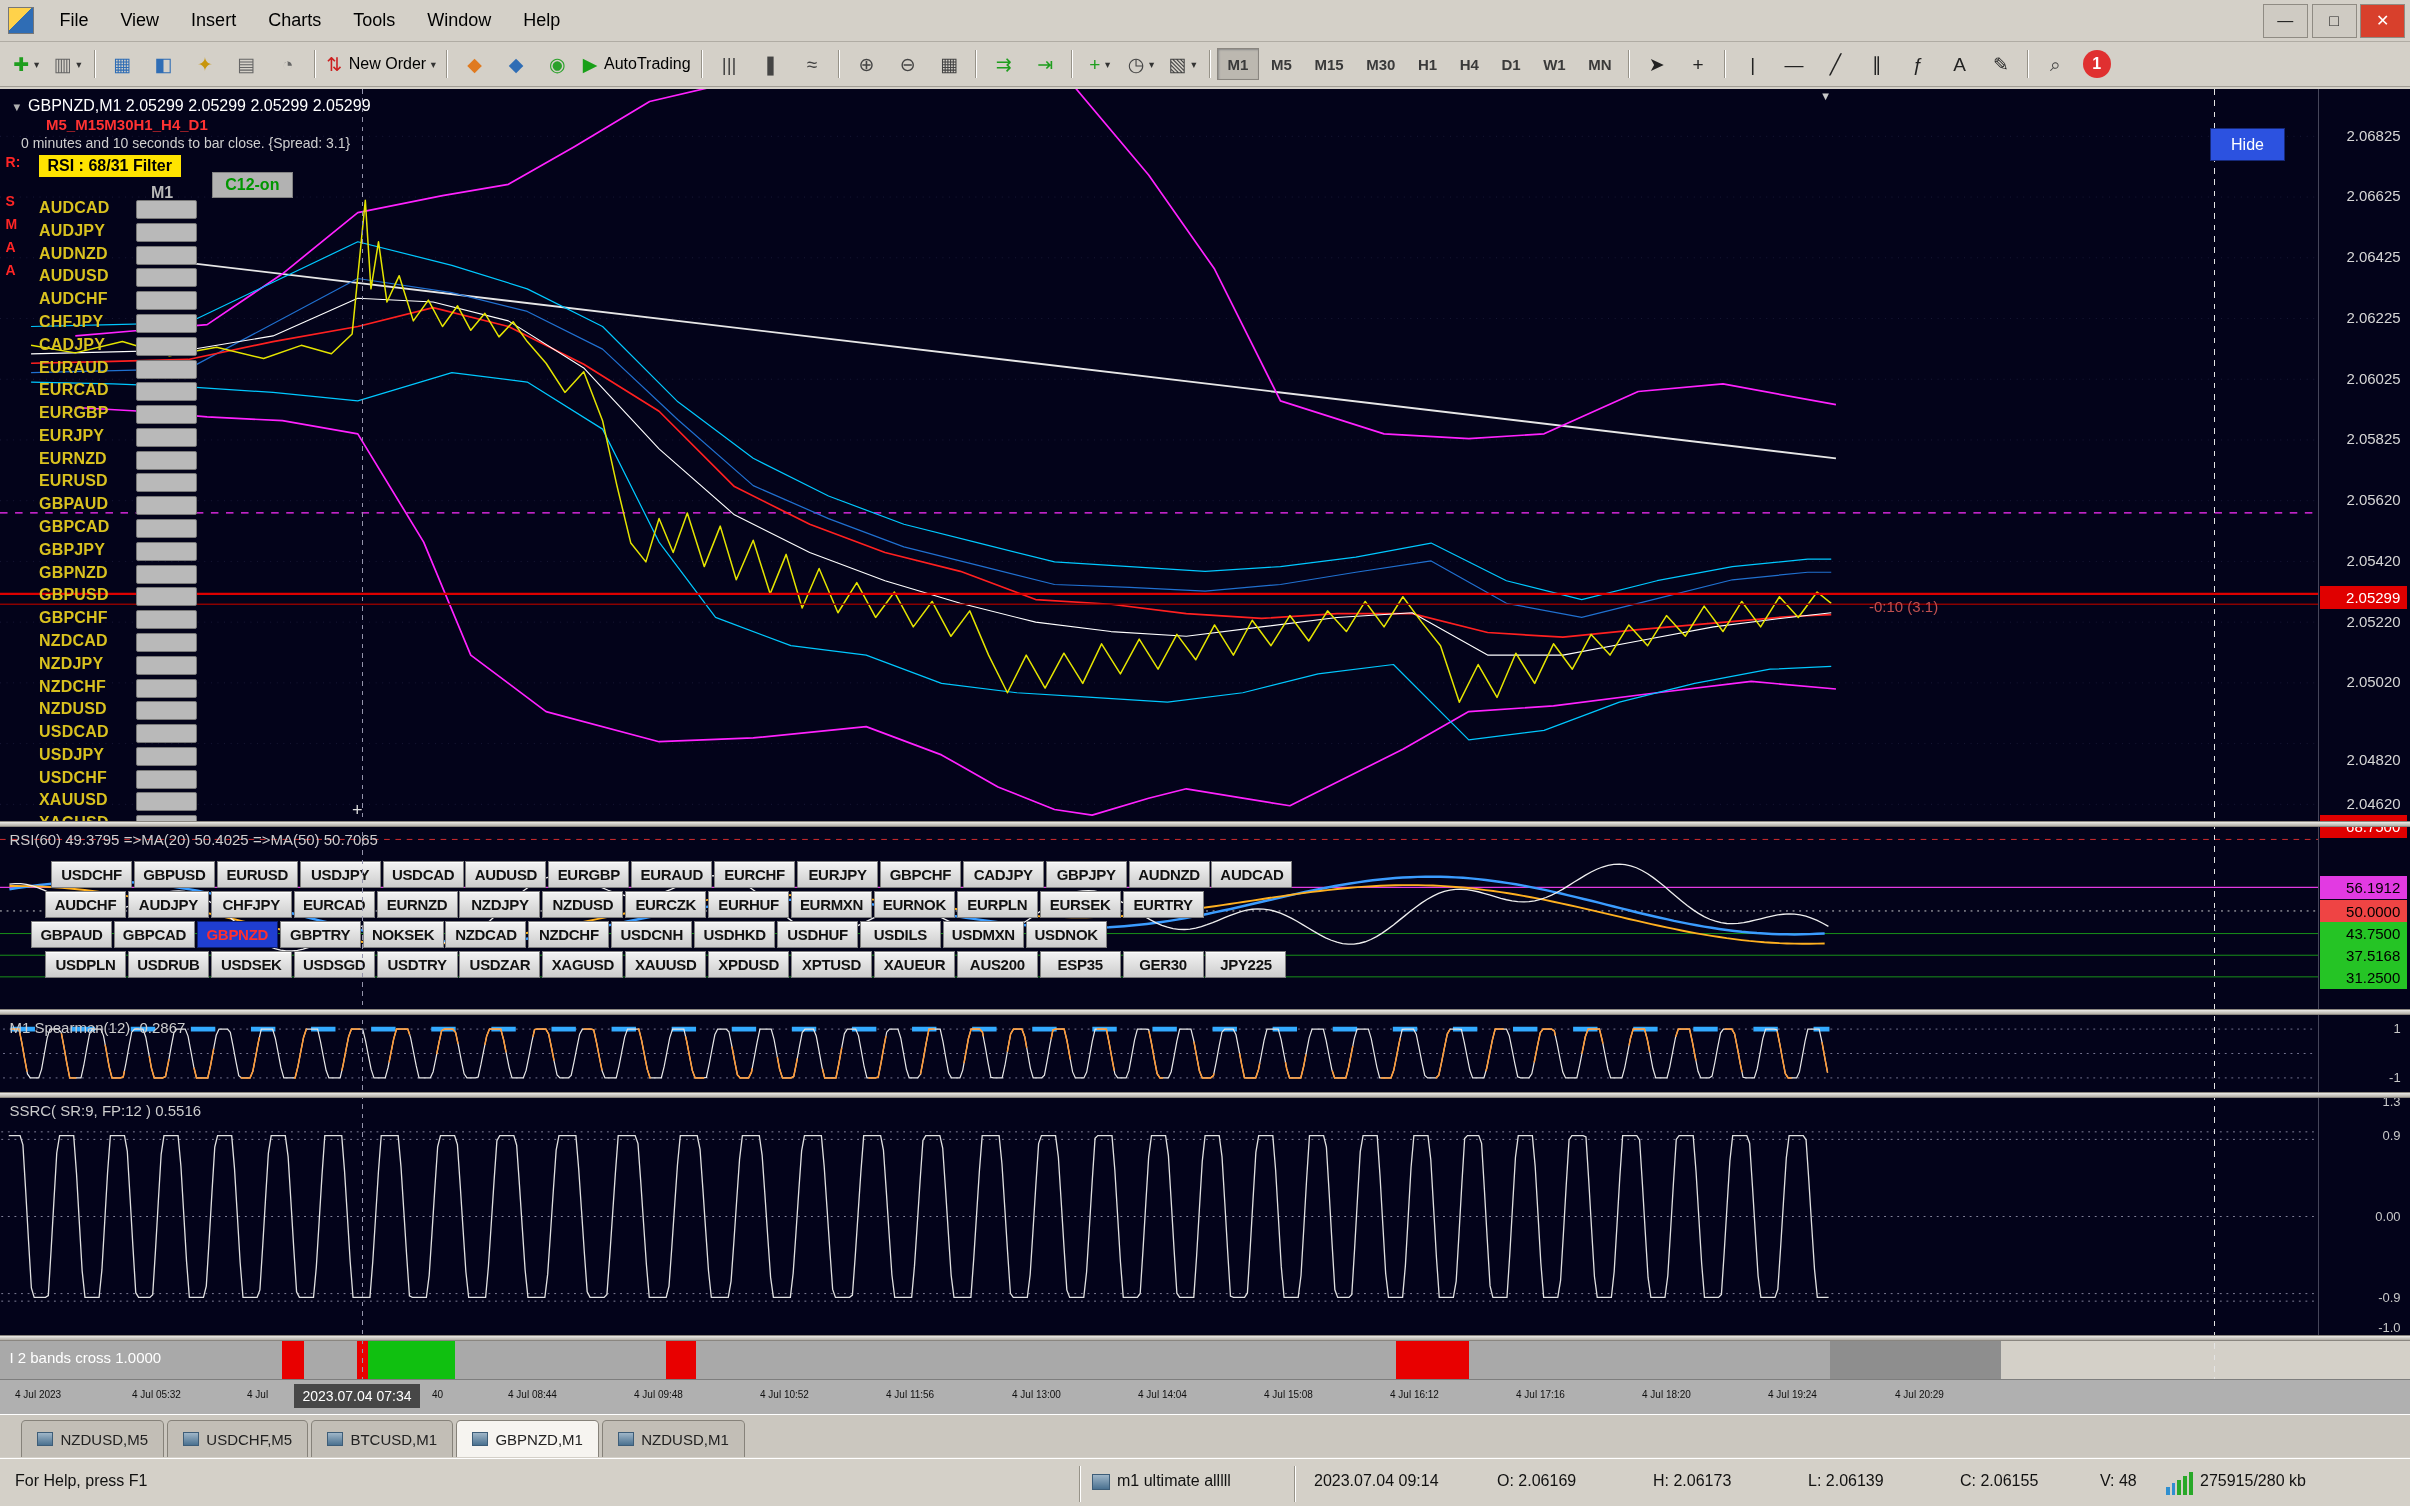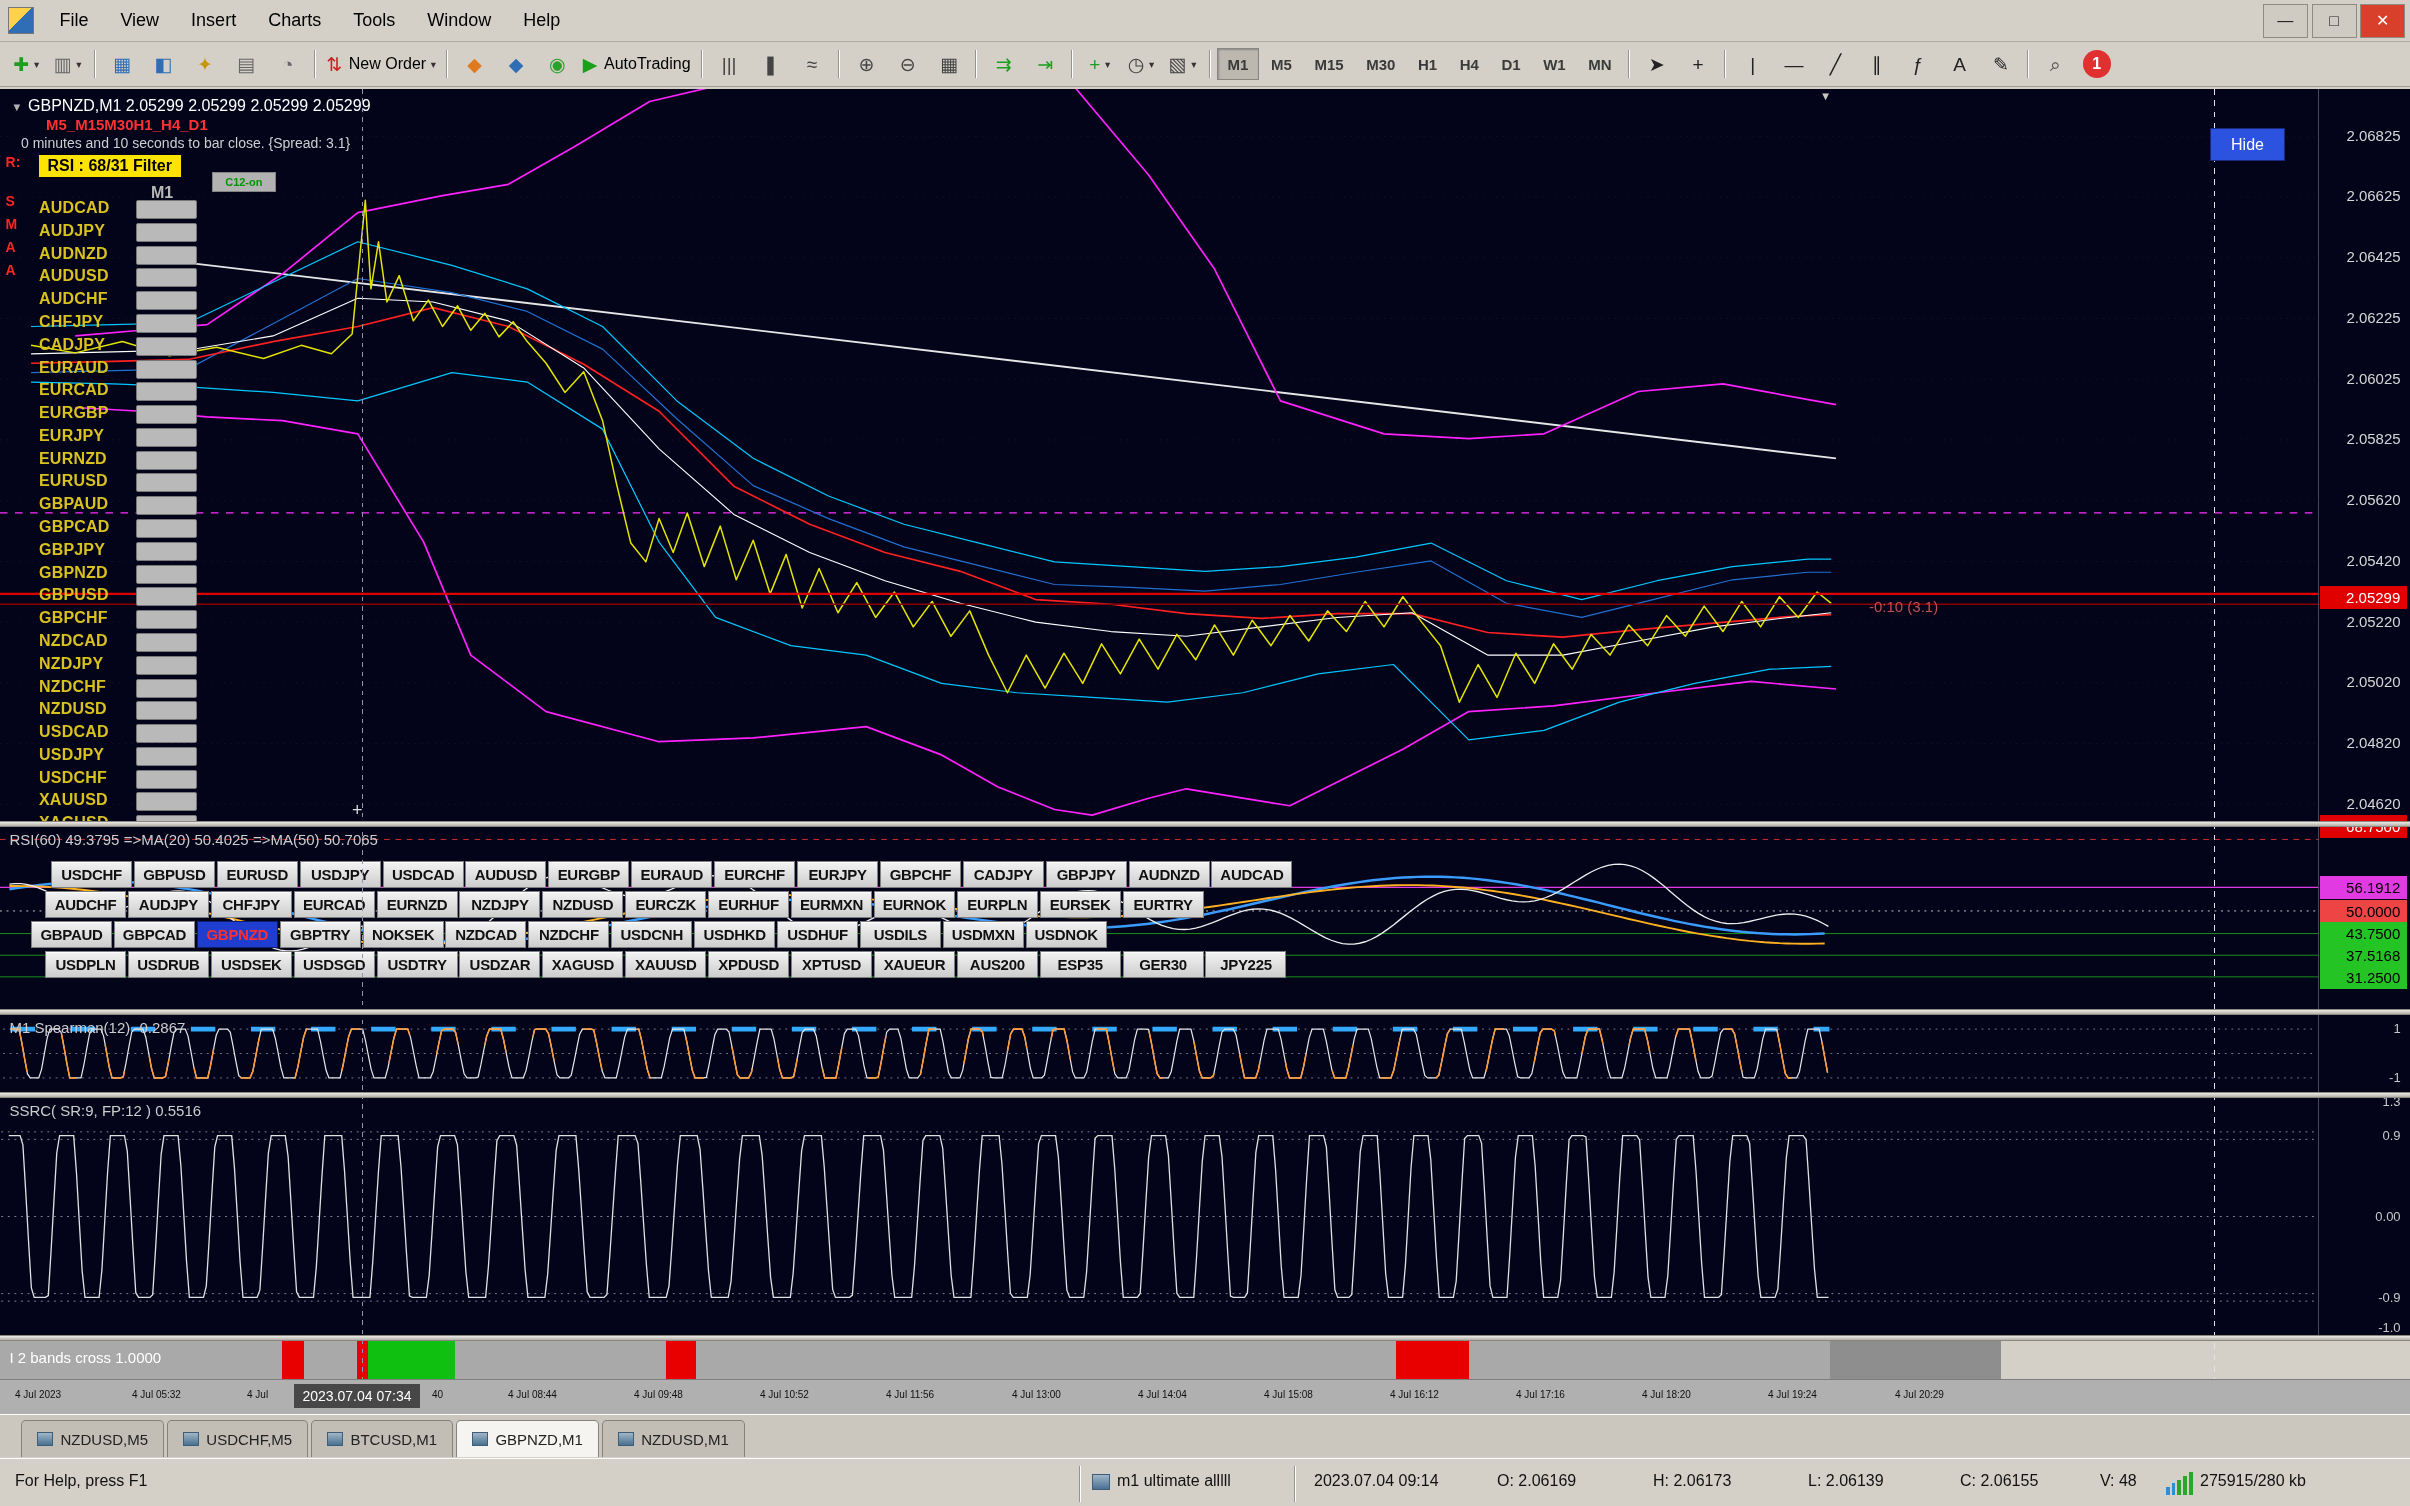--- a/index.html
+++ b/index.html
@@ -39,21 +39,21 @@
   .panel-header{position:absolute;left:9.4px;top:3.8px;font-size:15px;color:#cdcdcd;z-index:5;white-space:nowrap;}
   svg{position:absolute;left:0;top:0;}
   
   .ov{position:absolute;z-index:6;white-space:nowrap;}
   #quote-line{left:11.3px;top:7.5px;font-size:16px;color:#fff;}
   #collapse-tri{color:#b0b0b0;font-size:11.3px;margin-right:5.6px;}
   #tf-banner{left:46px;top:27px;font-size:15px;font-weight:700;color:#ff3232;}
   #countdown-line{left:21px;top:46px;font-size:14px;color:#cfcfcf;}
   #rsi-filter{left:39px;top:66px;background:#ffe400;color:#000;font-weight:700;font-size:16px;padding:1.9px 8.5px;}
   #col-head{left:151px;top:95px;color:#b8b8b8;font-weight:700;font-size:16px;}
-  #c12-box{left:212px;top:83px;background:#b2b2b2;color:#009600;font-weight:700;font-size:11px;padding:2.8px 12.2px;border:0.9px solid #838383;}
+  #c12-box{left:212px;top:83px;background:#b2b2b2;color:#009600;font-weight:700;font-size:16px;padding:2.8px 12.2px;border:0.9px solid #838383;}
   #price-countdown{left:1869px;top:509px;color:#c05050;font-size:15px;}
   #last-bar-marker{left:1820px;top:0.9px;color:#c8c8c8;font-size:11.3px;}
   #cross-plus{left:352px;top:711px;color:#ddd;font-size:18px;}
   .left-marker{position:absolute;left:5.6px;color:#ff2525;font-weight:700;font-size:14px;z-index:6;}
   #watch-list{position:absolute;left:0;top:108px;width:202px;height:624px;z-index:6;overflow:hidden;}
   .watch-row{position:absolute;left:0;height:22.6px;width:202px;}
   .watch-sym{position:absolute;left:39px;top:1.9px;font-size:16px;font-weight:700;color:#d9c11f;letter-spacing:0.2px;}
   .watch-box{position:absolute;left:136px;top:2.8px;width:59px;height:17px;background:#b9b9b9;border:0.9px solid #787878;border-radius:1.9px;}
   #hide-btn{position:absolute;left:2210px;top:128px;width:73px;height:31px;background:#2c52e0;color:#fff;font-size:16px;display:flex;align-items:center;justify-content:center;border:0.9px solid #16297a;z-index:9;}
   
@@ -530,21 +530,21 @@
       <div class="slabel" style="top: 38px;">2.06825</div>
       <div class="slabel" style="top: 98px;">2.06625</div>
       <div class="slabel" style="top: 159px;">2.06425</div>
       <div class="slabel" style="top: 220px;">2.06225</div>
       <div class="slabel" style="top: 281px;">2.06025</div>
       <div class="slabel" style="top: 341px;">2.05825</div>
       <div class="slabel" style="top: 402px;">2.05620</div>
       <div class="slabel" style="top: 463px;">2.05420</div>
       <div class="slabel" style="top: 524px;">2.05220</div>
       <div class="slabel" style="top: 584px;">2.05020</div>
-      <div class="slabel" style="top: 645px; margin-left: 36px;">2.04820</div>
+      <div class="slabel" style="top: 662px; margin-left: 36px;">2.04820</div>
       <div class="slabel" style="top: 706px;">2.04620</div>
       <div class="badge" style="top: 497px; background: rgb(224, 0, 0); color: rgb(255, 255, 255);">2.05299</div>
       <div class="badge" style="top: 726px; background: rgb(224, 0, 0); color: rgb(255, 255, 255);">68.7500</div>
       <div class="badge" style="top: 787px; background: rgb(226, 58, 226); color: rgb(0, 0, 0);">56.1912</div>
       <div class="badge" style="top: 811px; background: #ef4444; color: rgb(0, 0, 0);">50.0000</div>
       <div class="badge" style="top: 833px; background: rgb(37, 196, 37); color: rgb(0, 0, 0);">43.7500</div>
       <div class="badge" style="top: 855px; background: rgb(37, 196, 37); color: rgb(0, 0, 0);">37.5168</div>
       <div class="badge" style="top: 877px; background: rgb(37, 196, 37); color: rgb(0, 0, 0);">31.2500</div>
       <div class="slabel sm" style="top: 932px;">1</div>
       <div class="slabel sm" style="top: 981px;">-1</div>

